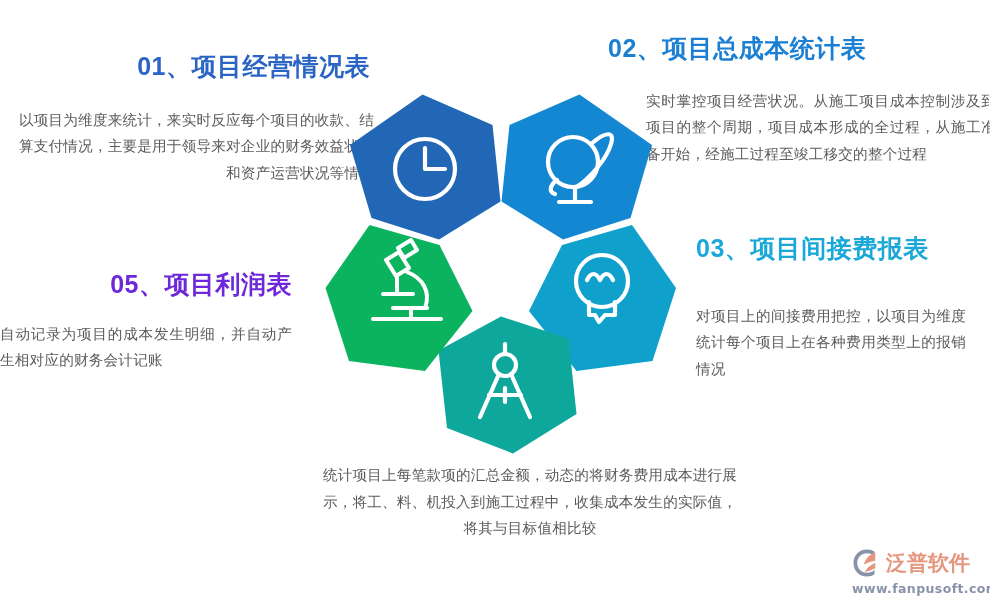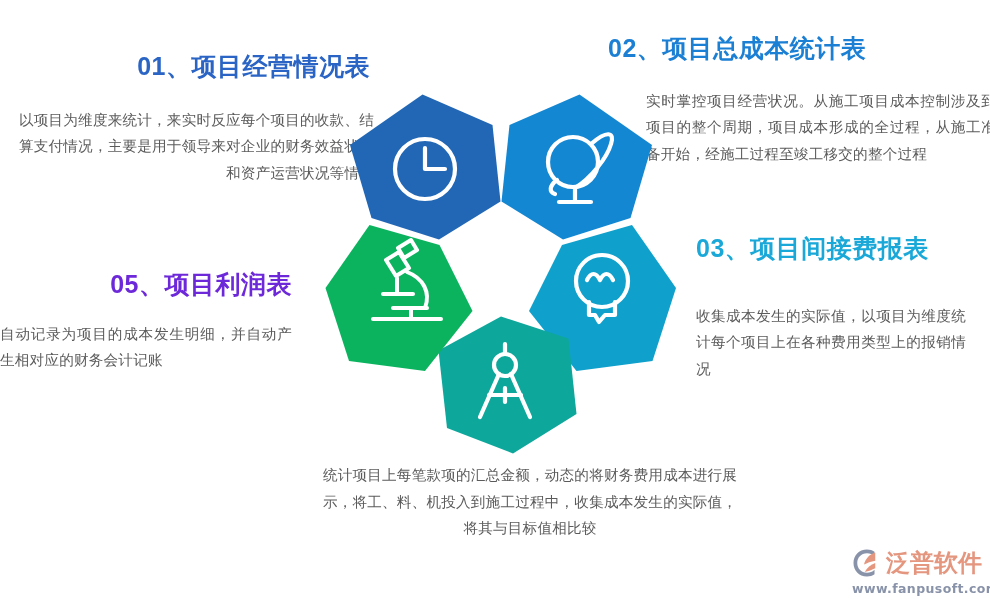--- a/index.html
+++ b/index.html
@@ -148,21 +148,21 @@
     display: flex;
     align-items: center;
     gap: 4px;
   }
   #logo .logo-mark {
     width: 30px;
     height: 30px;
     flex: 0 0 30px;
   }
   #logo .logo-word {
-    font-size: 24px;
+    font-size: 21px;
     font-weight: bold;
     color: #e4967f;
     letter-spacing: 0px;
     line-height: 1;
     white-space: nowrap;
     font-family: "DejaVu Sans", sans-serif;
   }
   #logo .logo-url {
     margin-top: 3px;
     font-size: 12.5px;
@@ -184,21 +184,21 @@
     <div class="body">以项目为维度来统计，来实时反应每个项目的收款、结算支付情况，主要是用于领导来对企业的财务效益状况和资产运营状况等情况</div>
   </div>
 
   <div class="block" id="block-02">
     <div class="title" style="color: rgb(27, 127, 212);">02、项目总成本统计表</div>
     <div class="body">实时掌控项目经营状况。从施工项目成本控制涉及到项目的整个周期，项目成本形成的全过程，从施工准备开始，经施工过程至竣工移交的整个过程</div>
   </div>
 
   <div class="block" id="block-03">
     <div class="title" style="color: rgb(25, 168, 216);">03、项目间接费报表</div>
-    <div class="body">收集成本发生的实际值，以项目为维度统计每个项目上在各种费用类型上的报销情况</div>
+    <div class="body">对项目上的间接费用把控，以项目为维度统计每个项目上在各种费用类型上的报销情况</div>
   </div>
 
   <div class="block" id="block-04">
     <div class="body">统计项目上每笔款项的汇总金额，动态的将财务费用成本进行展示，将工、料、机投入到施工过程中，收集成本发生的实际值，将其与目标值相比较</div>
   </div>
 
   <div class="block" id="block-05">
     <div class="title" style="color: #6d28d9;">05、项目利润表</div>
     <div class="body">自动记录为项目的成本发生明细，并自动产生相对应的财务会计记账</div>
   </div>

